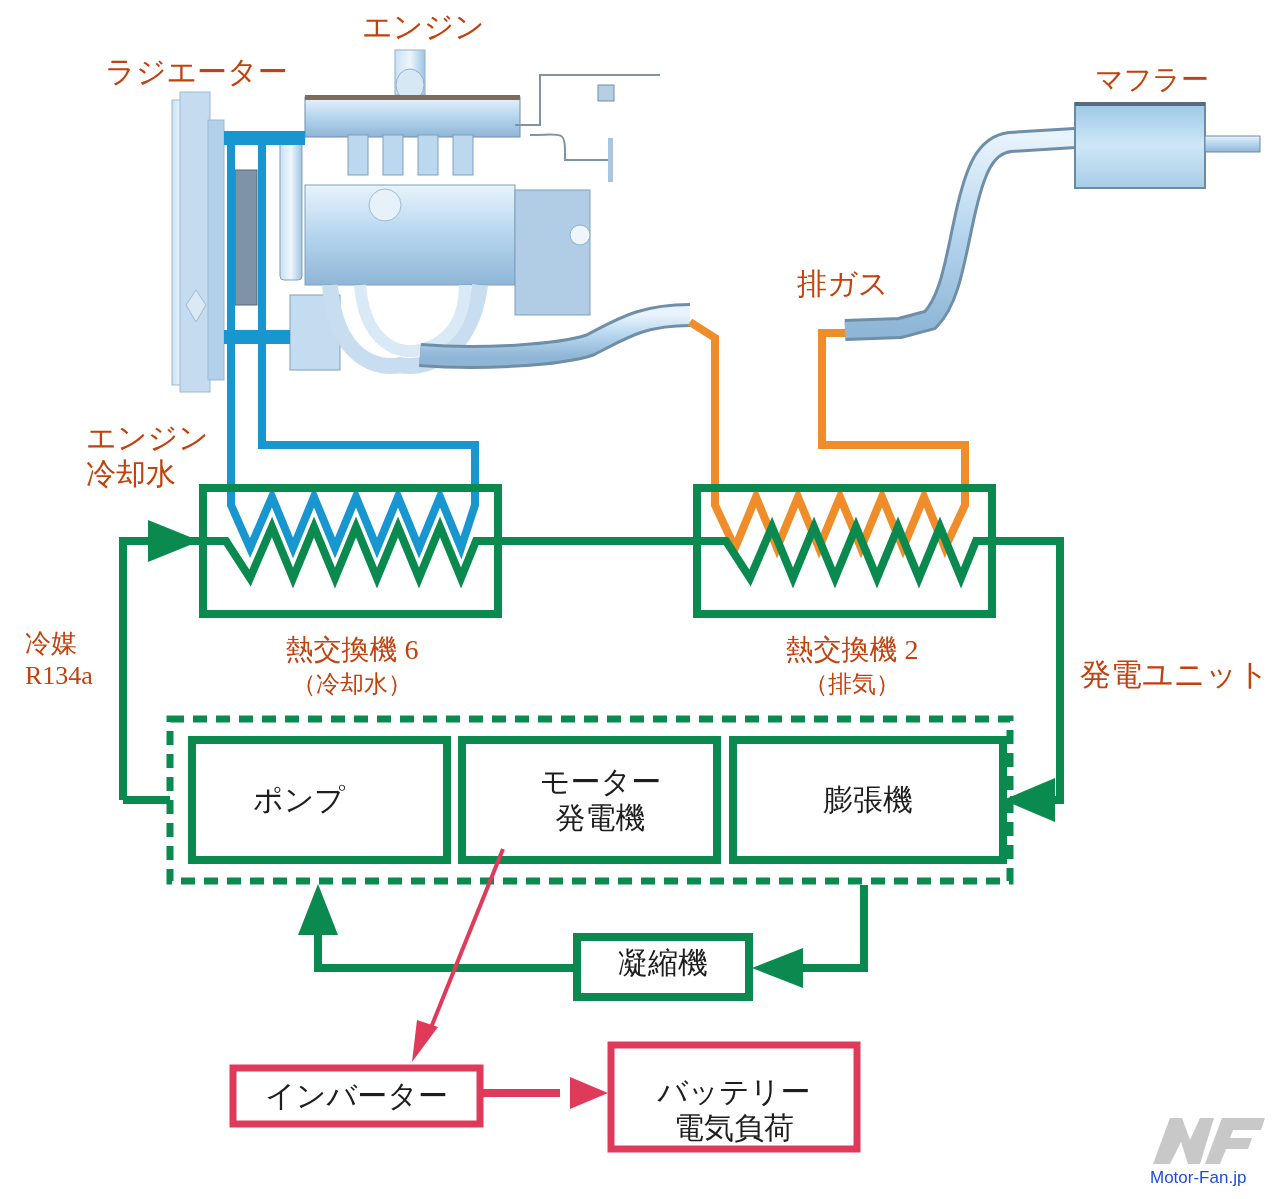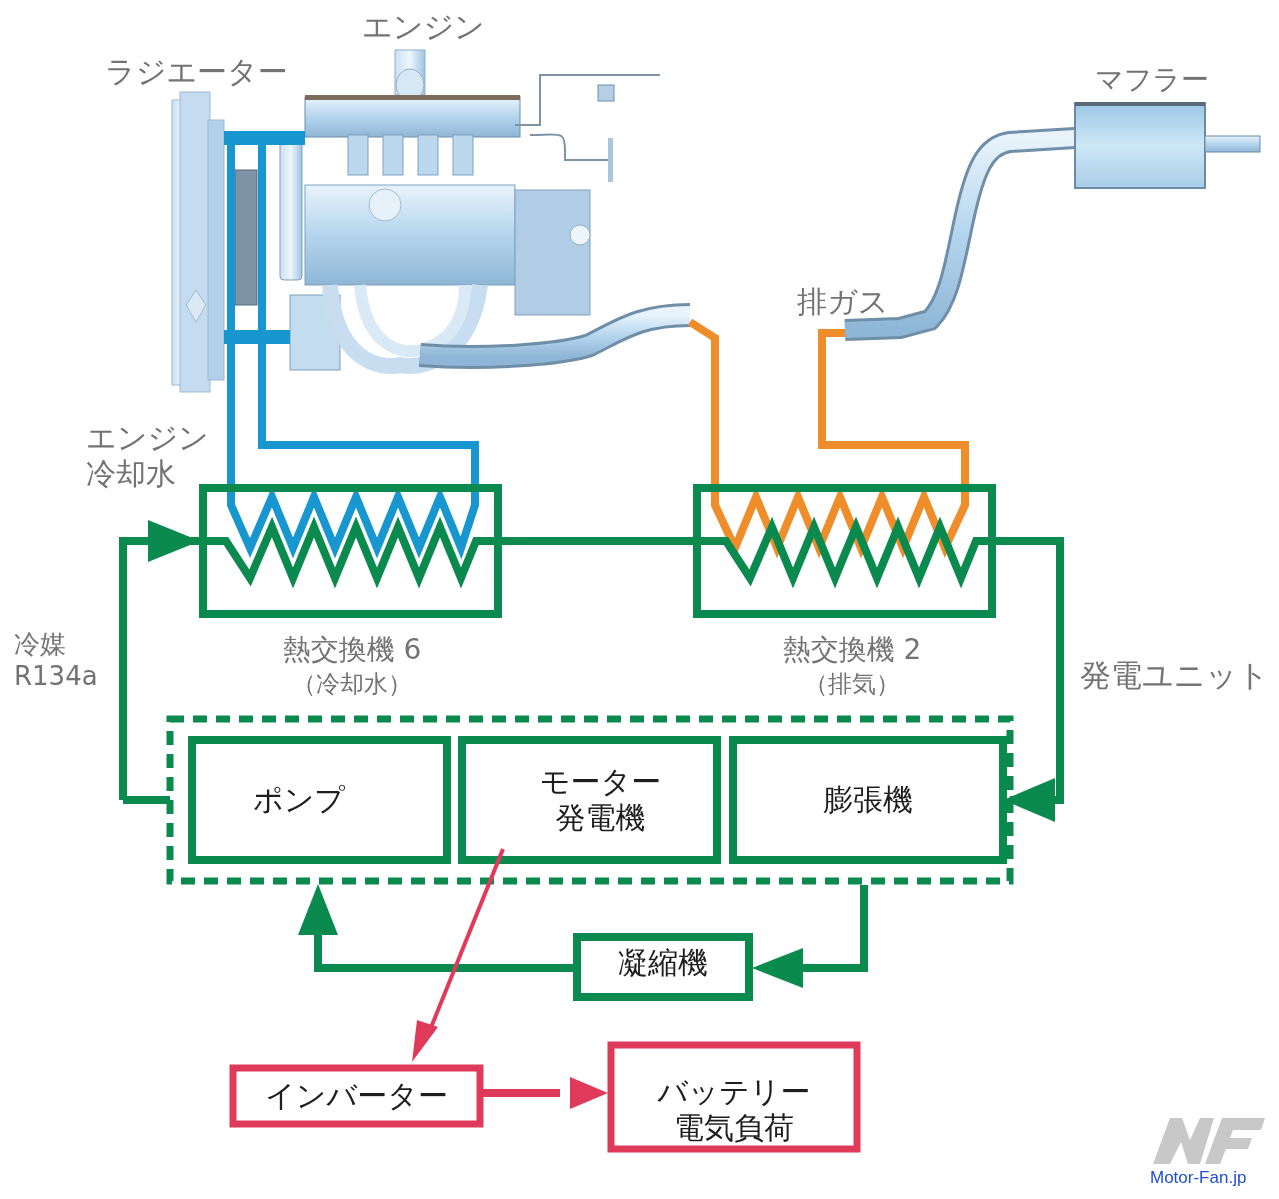--- a/index.html
+++ b/index.html
@@ -1,19 +1,19 @@
 <!DOCTYPE html>
 <html><head>
 <meta charset="utf-8">
 <style>
   html, body { margin: 0; padding: 0; background: #ffffff; }
   body { width: 1279px; height: 1199px; position: relative; overflow: hidden;
          font-family: "DejaVu Sans", "Liberation Sans", sans-serif; }
   svg#diagram { position: absolute; left: 0; top: 0; }
-  .lbl { position: absolute; color: #737373; font-size: 28px; line-height: 34px; white-space: nowrap; }
+  .lbl { position: absolute; color: #c2410c; font-size: 28px; line-height: 34px; white-space: nowrap; font-family: Liberation Serif, serif; }
   .lbl.center { text-align: center; transform: translateX(-50%); }
   .box-label { position: absolute; display: flex; align-items: center; justify-content: center;
                text-align: center; font-size: 30px; line-height: 36px; color: #1e1e1e; }
   .box-label span { display: block; }
   .wm { position: absolute; color: #1d4ed8; font-family: "Liberation Sans", sans-serif; }
 </style>
 </head>
 <body>
 
 <svg id="diagram" width="1279" height="1199" viewBox="0 0 1279 1199">
@@ -130,28 +130,28 @@
 
   <g fill="#c8c8c8">
     <polygon points="1153,1164 1170,1118 1182,1118 1190,1140 1200,1118 1214,1118 1200,1164 1188,1164 1181,1142 1170,1164"></polygon>
     <polygon points="1205,1164 1222,1118 1265,1118 1261,1130 1233,1130 1230,1138 1252,1138 1248,1149 1226,1149 1220,1164"></polygon>
   </g>
 </svg>
 
 <div class="lbl" style="left:362px; top:10px; font-size:30px;">エンジン</div>
 <div class="lbl" style="left:105px; top:55px; font-size:30px;">ラジエーター</div>
 <div class="lbl" style="left:1095px; top:63px;">マフラー</div>
-<div class="lbl" style="left:797px; top:285px; font-size:30px;">排ガス</div>
+<div class="lbl" style="left:797px; top:267px; font-size:30px;">排ガス</div>
 
 <div class="lbl" style="left:86px; top:420px; font-size:30px; line-height:36px;">
   <div>エンジン</div>
   <div>冷却水</div>
 </div>
 
-<div class="lbl" style="left:14px; top:628px; font-size:26px; line-height:32px;">
+<div class="lbl" style="left:25px; top:628px; font-size:26px; line-height:32px;">
   <div>冷媒</div>
   <div>R134a</div>
 </div>
 
 <div class="lbl center" style="left:352px; top:633px; font-size:28px; line-height:34px; text-align:center;">
   <div>熱交換機 6</div>
   <div style="font-size:24px;">（冷却水）</div>
 </div>
 
 <div class="lbl center" style="left:852px; top:633px; font-size:28px; line-height:34px; text-align:center;">

